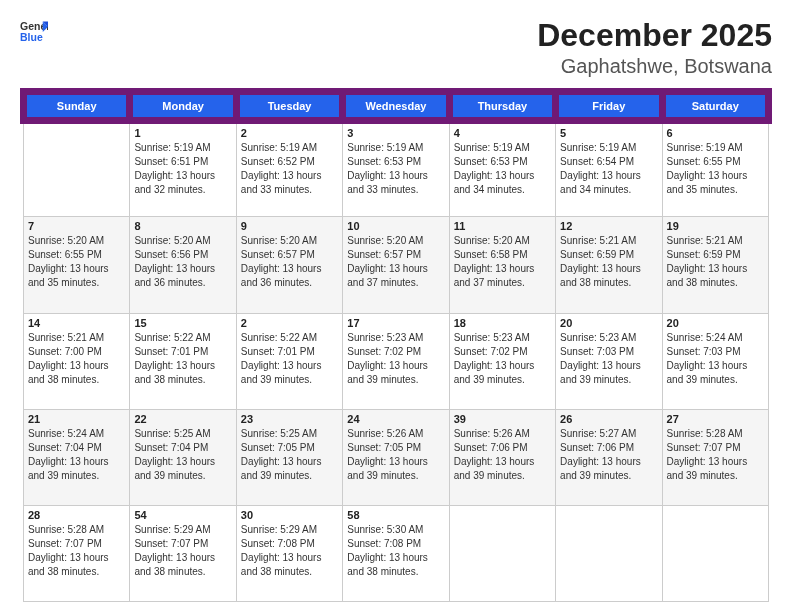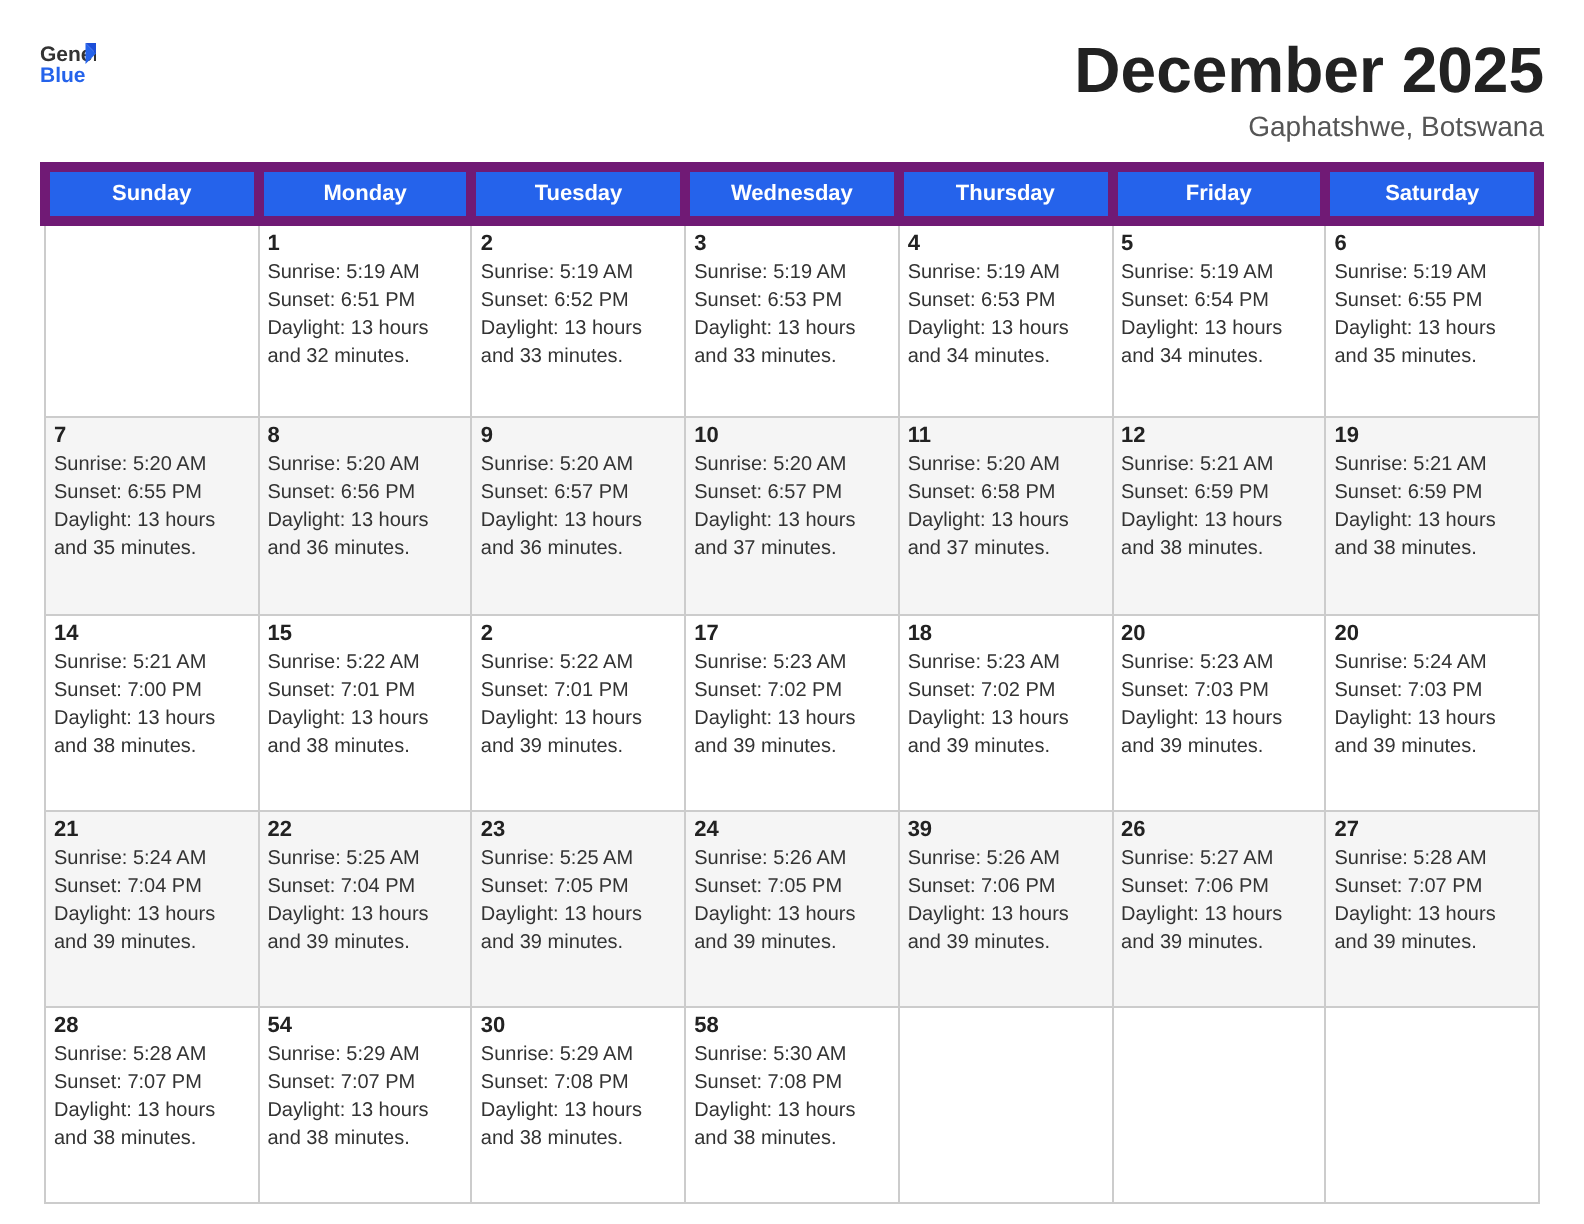--- a/index.html
+++ b/index.html
@@ -36,41 +36,41 @@
       text-align: right;
       margin-left: 44px;
     }
     .month-title {
       font-size: 32px;
       font-weight: bold;
       color: #222;
       line-height: 1.1;
     }
     .location {
-      font-size: 14px;
+      font-size: 20px;
       color: #555;
       margin-top: 2px;
       text-align: right;
     }
     .calendar {
       flex: 1;
       border: 1px solid #ccc;
       border-collapse: collapse;
       width: 100%;
       table-layout: fixed;
       font-size: 10px;
     }
     .calendar th {
       background-color: #2563eb;
       color: #fff;
       text-align: center;
       padding: 5px 2px;
       font-size: 11px;
       font-weight: bold;
-      border: 5px solid #701a75;
+      border: 7px solid #701a75;
     }
     .calendar td {
       border: 1px solid #ccc;
       vertical-align: top;
       padding: 3px 4px;
       height: 88px;
     }
     .day-num {
       font-size: 11px;
       font-weight: bold;

